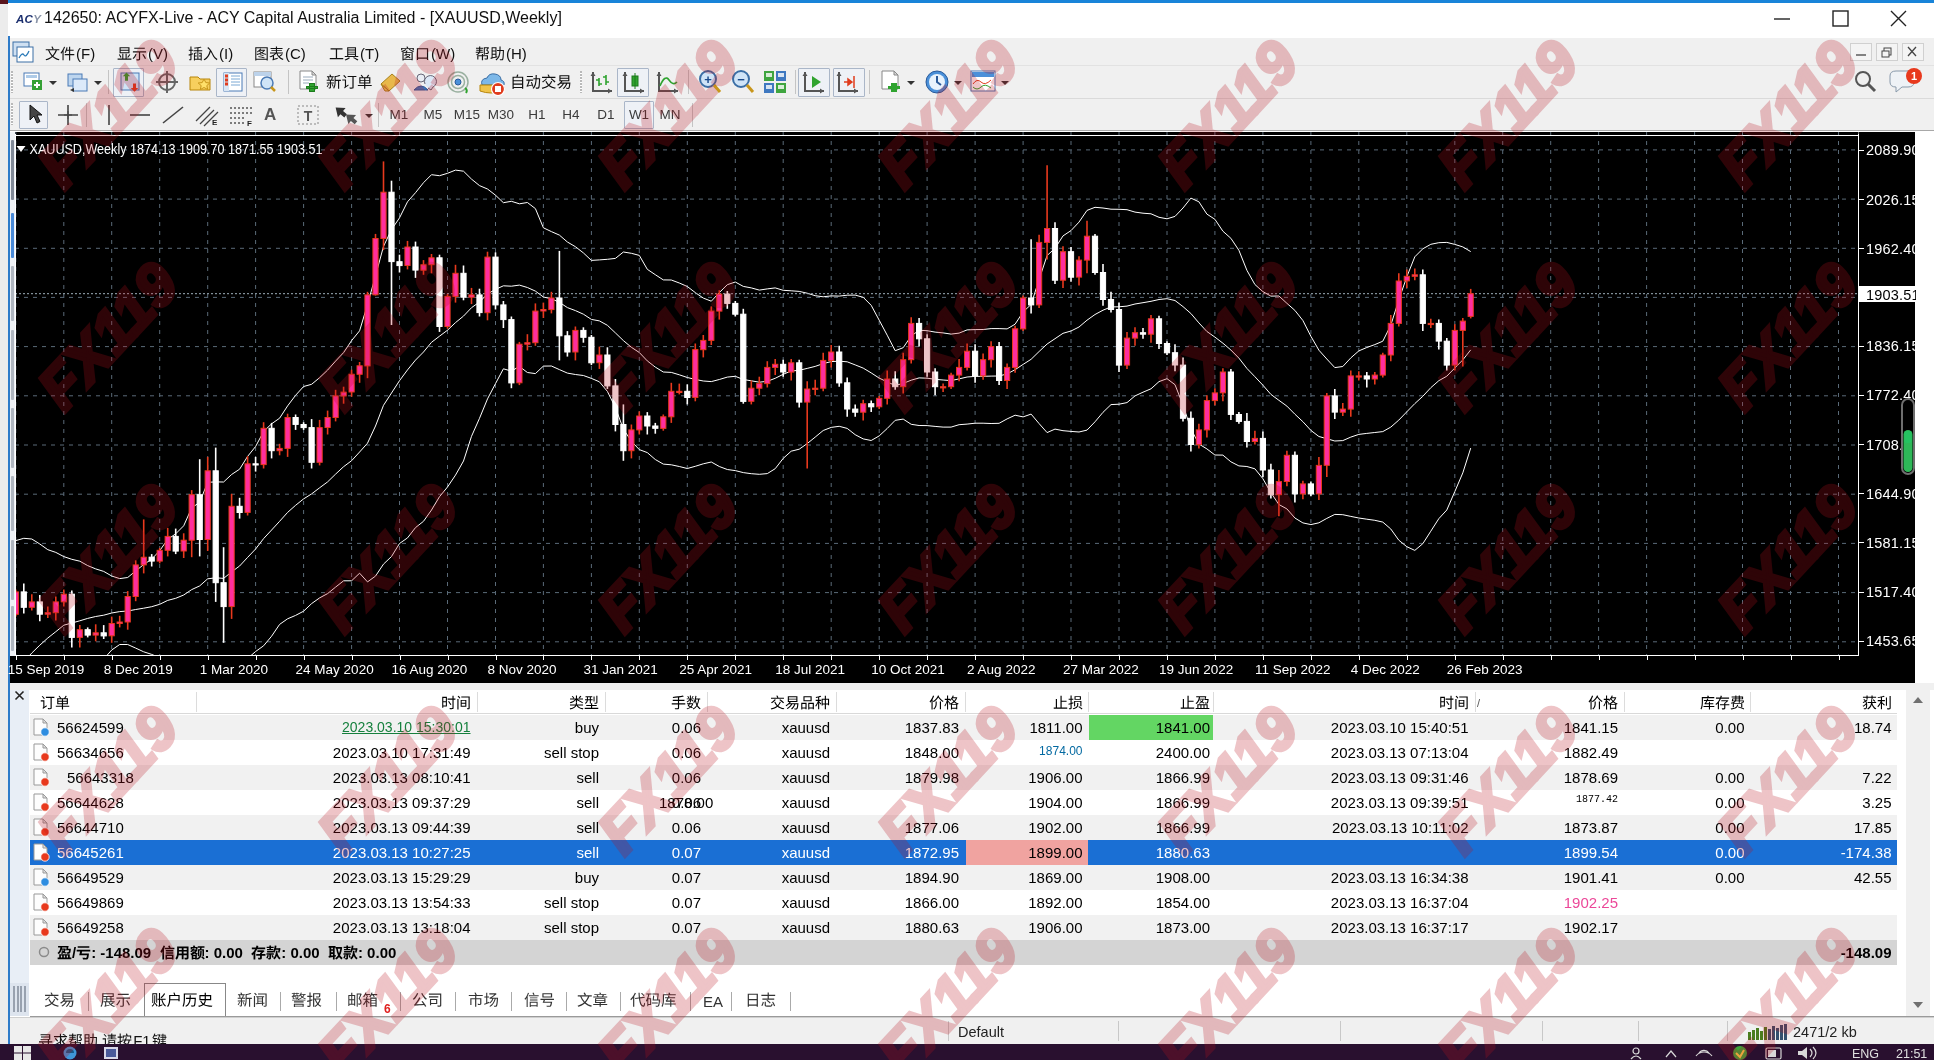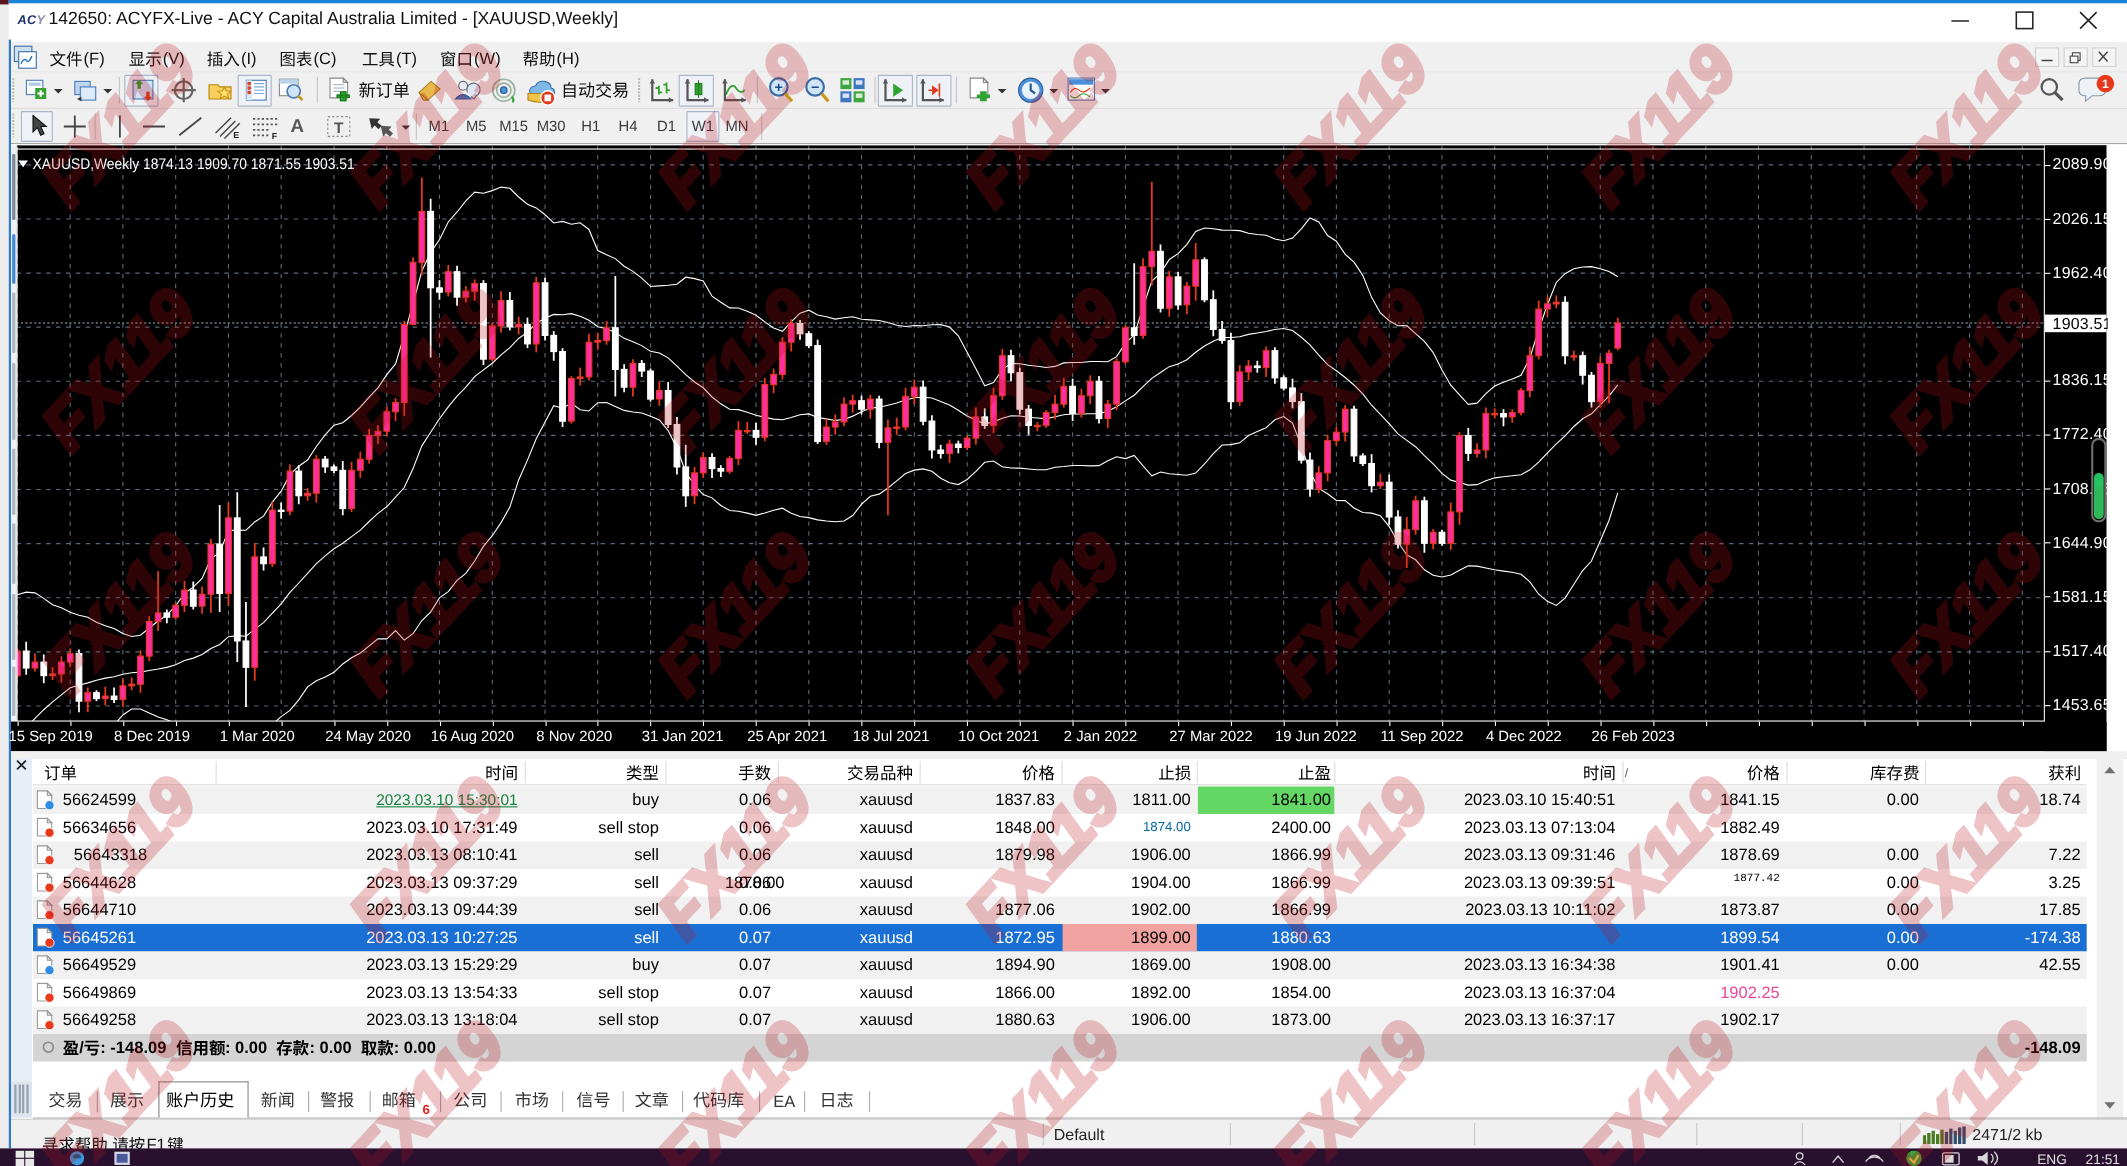--- a/index.html
+++ b/index.html
@@ -953,21 +953,21 @@
 <div style="position:absolute;left:7.8px;top:662px;font-family:'Liberation Sans',sans-serif;font-size:13.5px;color:#fff">15 Sep 2019</div>
 <div style="position:absolute;left:103.7px;top:662px;font-family:'Liberation Sans',sans-serif;font-size:13.5px;color:#fff">8 Dec 2019</div>
 <div style="position:absolute;left:199.7px;top:662px;font-family:'Liberation Sans',sans-serif;font-size:13.5px;color:#fff">1 Mar 2020</div>
 <div style="position:absolute;left:295.6px;top:662px;font-family:'Liberation Sans',sans-serif;font-size:13.5px;color:#fff">24 May 2020</div>
 <div style="position:absolute;left:391.5px;top:662px;font-family:'Liberation Sans',sans-serif;font-size:13.5px;color:#fff">16 Aug 2020</div>
 <div style="position:absolute;left:487.5px;top:662px;font-family:'Liberation Sans',sans-serif;font-size:13.5px;color:#fff">8 Nov 2020</div>
 <div style="position:absolute;left:583.4px;top:662px;font-family:'Liberation Sans',sans-serif;font-size:13.5px;color:#fff">31 Jan 2021</div>
 <div style="position:absolute;left:679.3px;top:662px;font-family:'Liberation Sans',sans-serif;font-size:13.5px;color:#fff">25 Apr 2021</div>
 <div style="position:absolute;left:775.2px;top:662px;font-family:'Liberation Sans',sans-serif;font-size:13.5px;color:#fff">18 Jul 2021</div>
 <div style="position:absolute;left:871.2px;top:662px;font-family:'Liberation Sans',sans-serif;font-size:13.5px;color:#fff">10 Oct 2021</div>
-<div style="position:absolute;left:967.1px;top:662px;font-family:'Liberation Sans',sans-serif;font-size:13.5px;color:#fff">2 Jan 2022</div>
+<div style="position:absolute;left:967.1px;top:662px;font-family:'Liberation Sans',sans-serif;font-size:13.5px;color:#fff">2 Aug 2022</div>
 <div style="position:absolute;left:1063.0px;top:662px;font-family:'Liberation Sans',sans-serif;font-size:13.5px;color:#fff">27 Mar 2022</div>
 <div style="position:absolute;left:1159.0px;top:662px;font-family:'Liberation Sans',sans-serif;font-size:13.5px;color:#fff">19 Jun 2022</div>
 <div style="position:absolute;left:1254.9px;top:662px;font-family:'Liberation Sans',sans-serif;font-size:13.5px;color:#fff">11 Sep 2022</div>
 <div style="position:absolute;left:1350.8px;top:662px;font-family:'Liberation Sans',sans-serif;font-size:13.5px;color:#fff">4 Dec 2022</div>
 <div style="position:absolute;left:1446.8px;top:662px;font-family:'Liberation Sans',sans-serif;font-size:13.5px;color:#fff">26 Feb 2023</div>
 <div style="position:absolute;left:9.8px;top:683px;width:1924px;height:6.5px;background:#f0f0f0"></div>
 <div style="position:absolute;left:9.8px;top:689.5px;width:1924px;height:326.5px;background:#fff"></div>
 <div style="position:absolute;left:9.8px;top:689.5px;width:19.7px;height:293px;background:#e8eef6"></div>
 <svg style="position:absolute;left:14px;top:690px" width="11" height="11" viewBox="0 0 11 11">
     <path d="M1.5,1.5 L9.5,9.5 M9.5,1.5 L1.5,9.5" stroke="#222" stroke-width="1.6"></path>

